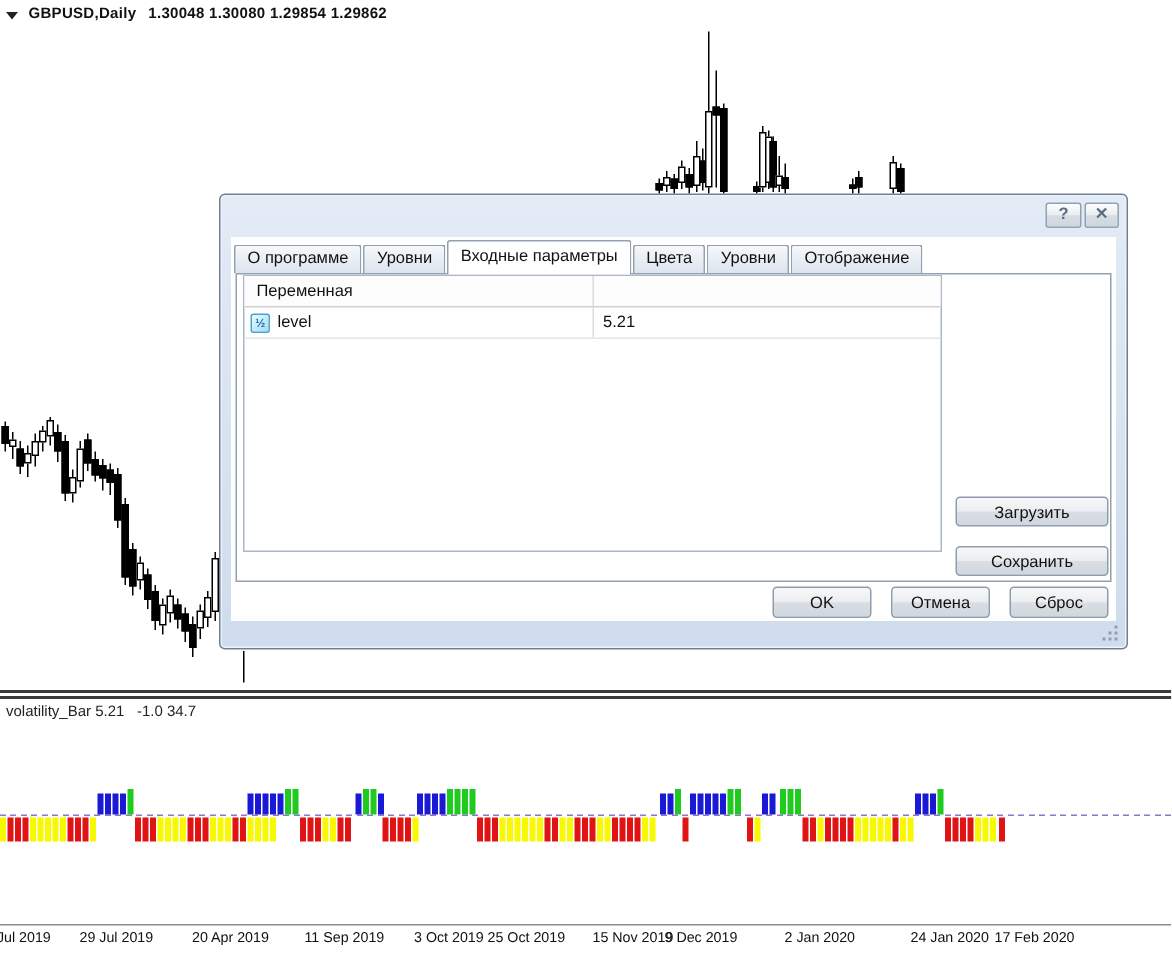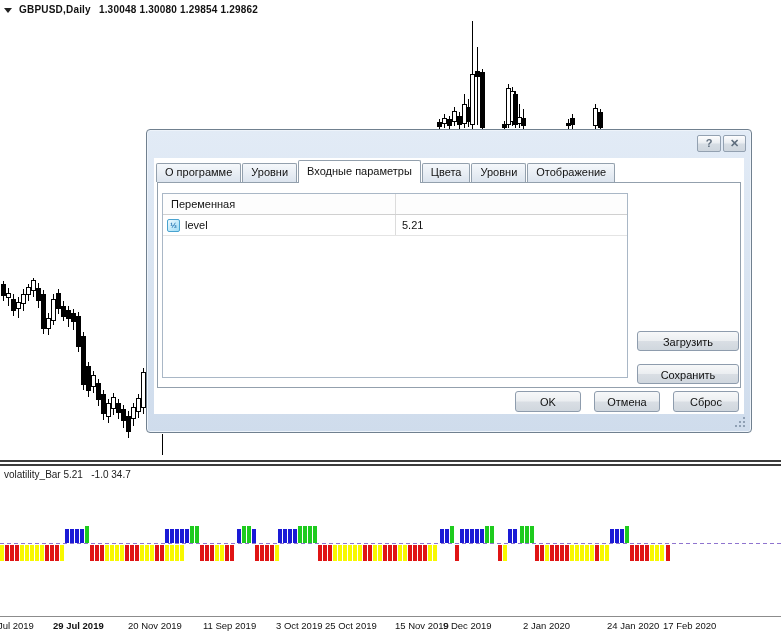--- a/index.html
+++ b/index.html
@@ -44,21 +44,21 @@
 
   .tabs{position:absolute;left:2px;top:3px;height:21px;display:flex;align-items:flex-end;z-index:3;}
   .tab{height:18px;line-height:17px;padding:0 8px;font-size:11px;white-space:nowrap;cursor:pointer;
     background:linear-gradient(#f5f8fb,#dce4ee);border:1px solid #93a0ad;border-bottom:none;
     border-radius:2px 2px 0 0;margin-right:1px;color:#111;}
   .tab.active{height:22px;line-height:21px;background:#fff;margin-bottom:-1px;position:relative;z-index:4;}
 
   .tab-page{position:absolute;left:3px;top:24px;width:584px;height:206px;box-sizing:border-box;
     border:1px solid #93a0ad;background:#fff;}
 
-  .param-table{position:absolute;left:4px;top:10px;width:466px;height:185px;box-sizing:border-box;
+  .param-table{position:absolute;left:4px;top:0;width:466px;height:185px;box-sizing:border-box;
     border:1px solid #a9b7c6;background:#fff;}
   .p-head{display:flex;height:20px;border-bottom:1px solid #d0d0d0;background:#fdfdfd;}
   .p-row{display:flex;height:20px;border-bottom:1px solid #e4e4e4;cursor:default;}
   .cell-name{width:233px;box-sizing:border-box;border-right:1px solid #dcdcdc;display:flex;align-items:center;}
   .cell-val{flex:1;display:flex;align-items:center;padding-left:6px;font-size:11px;}
   .p-head .cell-name{padding-left:8px;font-size:11px;}
   .p-row .cell-name{padding-left:4px;font-size:11px;}
   .val-icon{display:inline-block;width:13px;height:13px;box-sizing:border-box;margin:0 5px 0 0;
     background:linear-gradient(135deg,#eefaff,#9fdcf5);border:1px solid #49a3d0;border-radius:2px;
     font-size:8px;line-height:11px;text-align:center;color:#1d6fae;font-weight:bold;}
@@ -329,22 +329,22 @@
       <div class="hbar" style="left: 650px; width: 4px; top: 545px; height: 16px; background: rgb(248, 248, 0);"></div>
       <div class="hbar" style="left: 655px; width: 4px; top: 545px; height: 16px; background: rgb(248, 248, 0);"></div>
       <div class="hbar" style="left: 660px; width: 4px; top: 545px; height: 16px; background: rgb(248, 248, 0);"></div>
       <div class="hbar" style="left: 666px; width: 4px; top: 545px; height: 16px; background: rgb(224, 20, 20);"></div>
     </div>
   <div class="ind-label">volatility_Bar 5.21   -1.0 34.7</div>
 
   <div class="axis-line"></div>
   <div class="overlay" style="z-index:2">
       <div class="date-label" style="left: -10px;">5 Jul 2019</div>
-      <div class="date-label" style="left: 53px; font-weight: bold;">29 Jul 2019</div>
-      <div class="date-label" style="left: 128px;">20 Nov 2019</div>
+      <div class="date-label" style="left: 53px;">29 Jul 2019</div>
+      <div class="date-label" style="left: 128px;">20 Apr 2019</div>
       <div class="date-label" style="left: 203px;">11 Sep 2019</div>
       <div class="date-label" style="left: 276px;">3 Oct 2019</div>
       <div class="date-label" style="left: 325px;">25 Oct 2019</div>
       <div class="date-label" style="left: 395px;">15 Nov 2019</div>
       <div class="date-label" style="left: 443px;">9 Dec 2019</div>
       <div class="date-label" style="left: 523px;">2 Jan 2020</div>
       <div class="date-label" style="left: 607px;">24 Jan 2020</div>
       <div class="date-label" style="left: 663px;">17 Feb 2020</div>
     </div>
 

